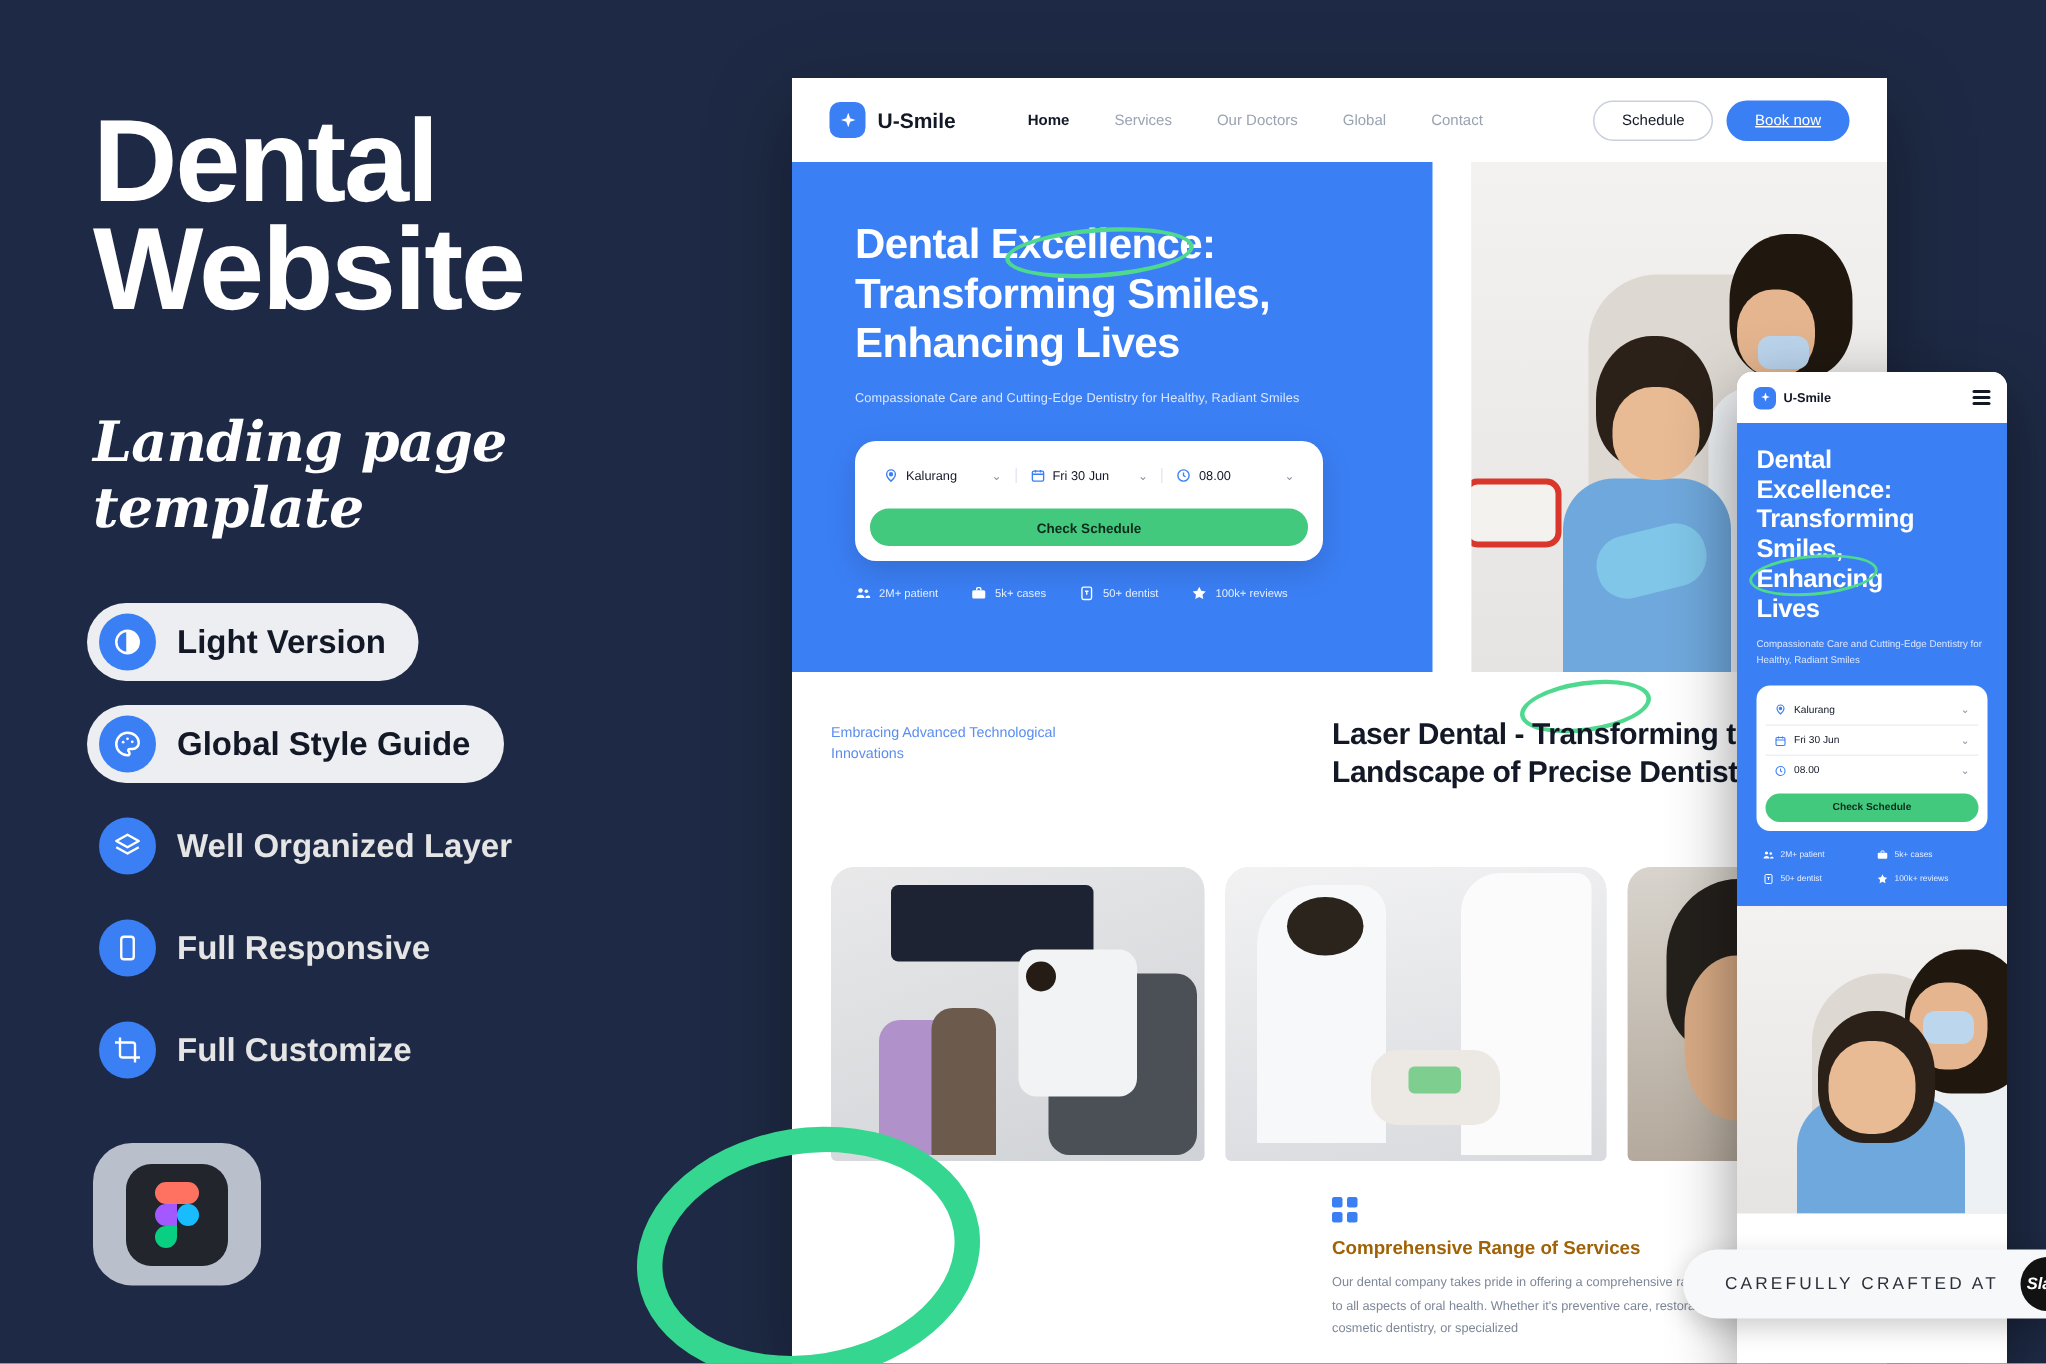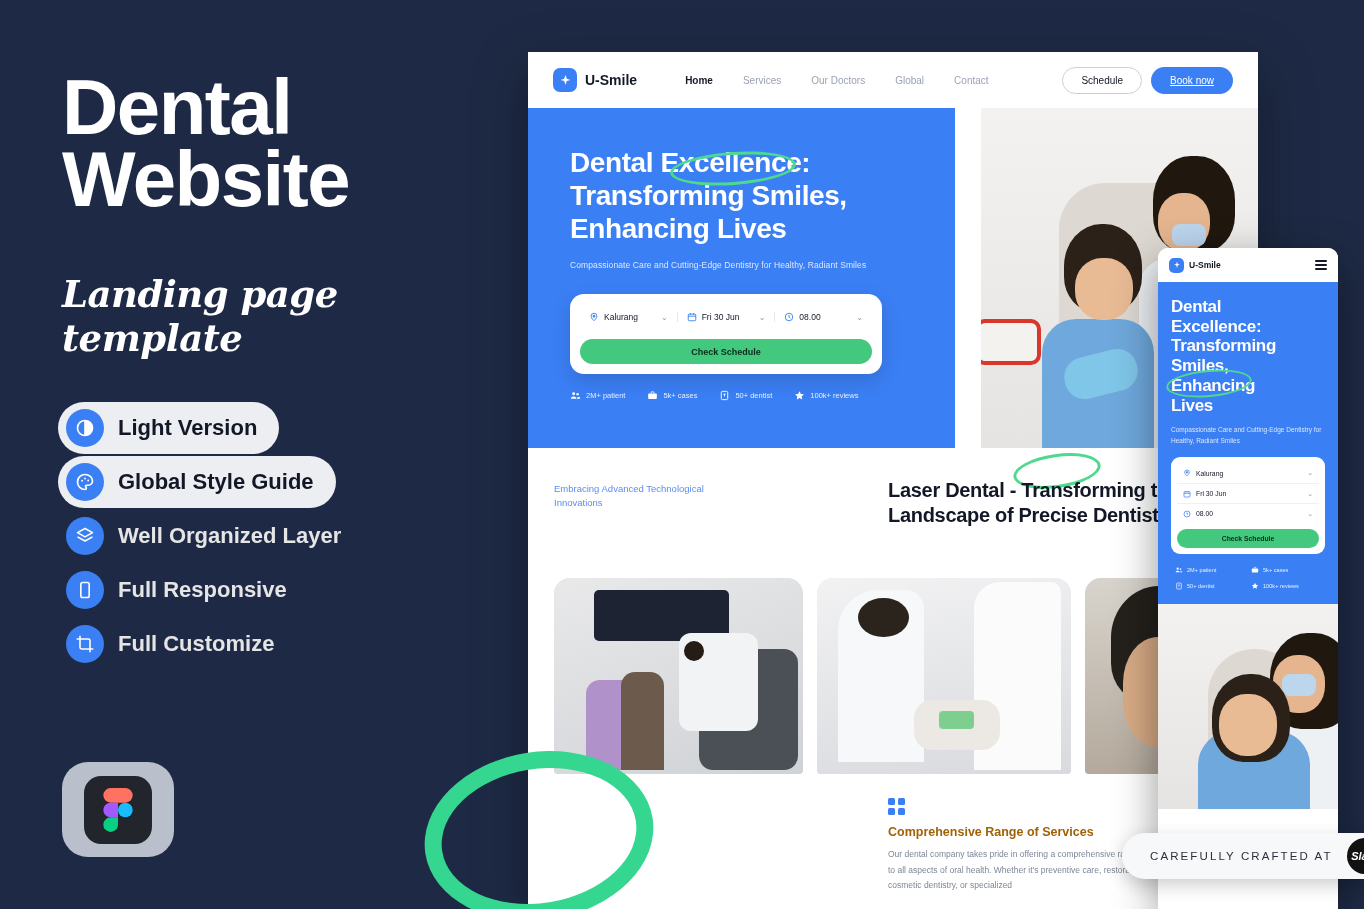--- a/index.html
+++ b/index.html
@@ -21,21 +21,21 @@
   .subtitle {
     position:absolute; left:62px; top:272px;
     font-family:"DejaVu Serif", serif;
     font-style:italic; font-weight:700;
     font-size:37px; color:#ffffff; letter-spacing:-0.5px;
   }
 
   .features { position:absolute; left:58px; top:402px; width:420px; }
   .feature-row {
     display:flex; align-items:center; gap:14px;
-    height:52px; margin-bottom:2px; padding:0 22px 0 8px;
+    height:52px; margin-bottom:16px; padding:0 22px 0 8px;
     border-radius:30px; width:max-content;
   }
   .feature-row.pill { background:#eceef2; }
   .feature-ico {
     width:38px; height:38px; border-radius:50%;
     background:#3b7ff5; flex:none;
     display:flex; align-items:center; justify-content:center;
   }
   .feature-ico svg { width:20px; height:20px; display:block; }
   .feature-label { font-size:22px; font-weight:700; color:#e5e5e5; white-space:nowrap; }

